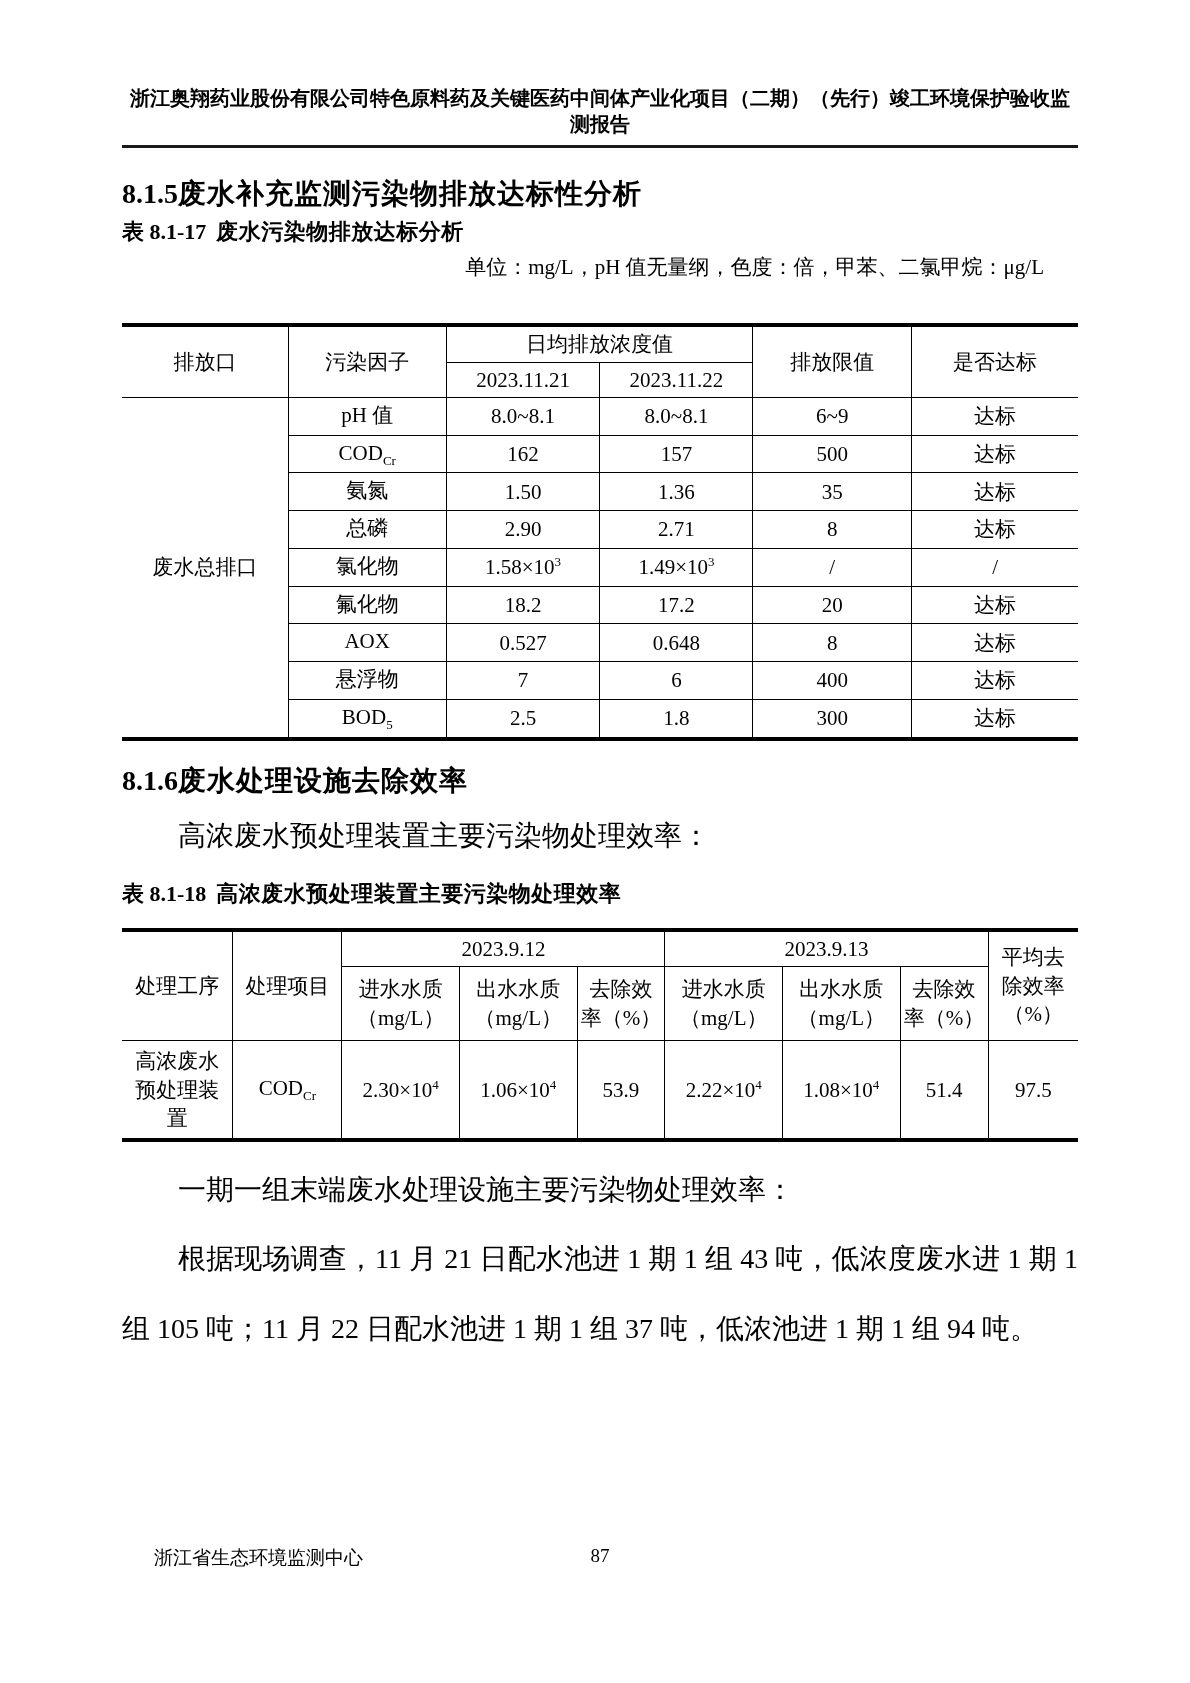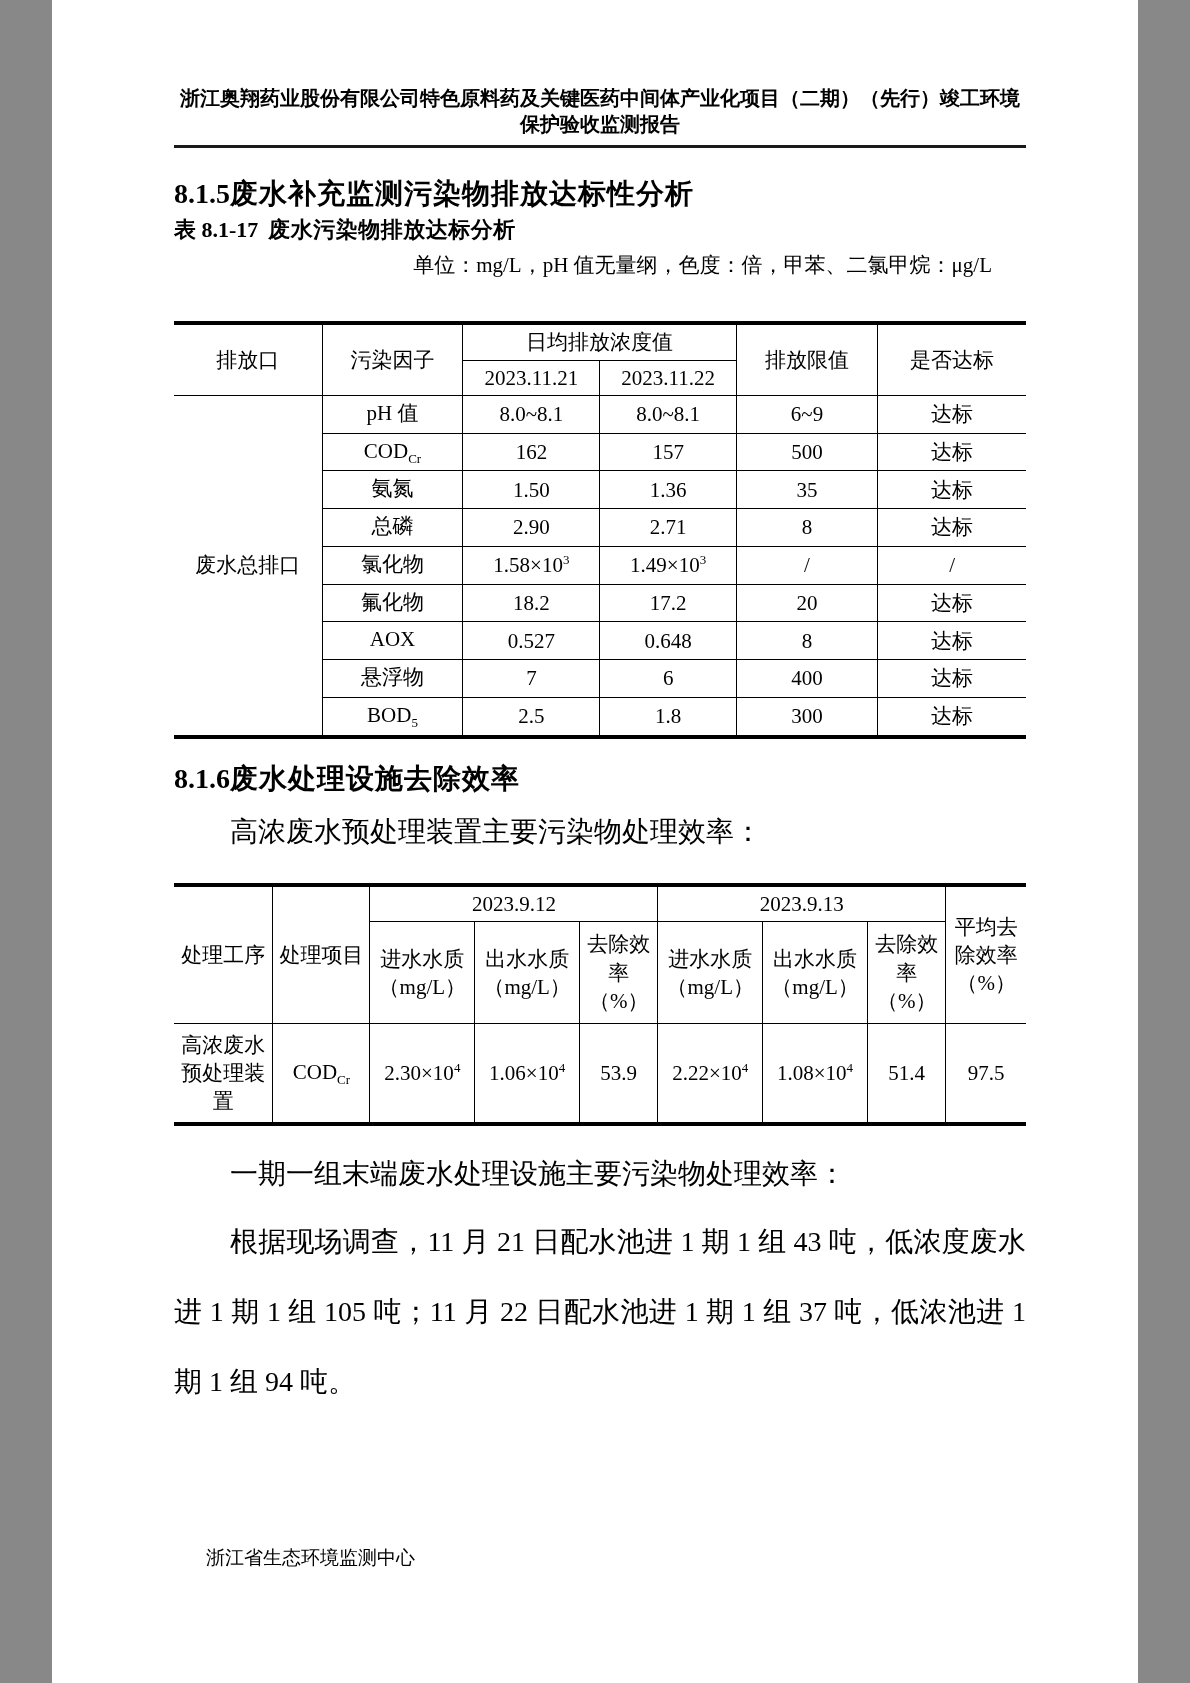--- a/index.html
+++ b/index.html
@@ -1,19 +1,19 @@
 <!DOCTYPE html>
 <html lang="zh"><head>
 <meta charset="utf-8">
 <style>
   * { margin: 0; padding: 0; box-sizing: border-box; }
   html, body { background: #888; }
   .page {
     position: relative;
-    width: 1086px;
+    width: 1190px;
     height: 1683px;
     margin: 0 auto;
     background: #ffffff;
     color: #000;
     font-family: "Liberation Serif", "DejaVu Serif", serif;
     padding: 85px 112px 0 122px;
     overflow: hidden;
   }
   
   .doc-header {
@@ -25,21 +25,21 @@
     border-bottom: 3px solid #1a1a1a;
   }
   
   h2.section {
     font-size: 28px;
     line-height: 1.4;
     font-weight: bold;
     margin-top: 26px;
   }
   h2.section .h-num { font-family: "Liberation Serif", serif; margin-right: 0; }
-  h2.section .h-title { font-family: Liberation Serif, serif; letter-spacing: 1px; }
+  h2.section .h-title { font-family: Liberation Mono, monospace; letter-spacing: 1px; }
   
   p.body-para {
     font-size: 28px;
     line-height: 2.4;
     text-align: justify;
     text-indent: 2em;
   }
   p.p-first { margin-top: 8px; }
   p.p-single { margin-top: 0; }
   p.p-last { line-height: 2.5; margin-top: 0; }
@@ -211,20 +211,23 @@
       </tr>
     </tbody>
   </table>
 
   <h2 class="section" style="margin-top:20px;">
     <span class="h-num">8.1.6</span><span class="h-title">废水处理设施去除效率</span>
   </h2>
 
   <p class="body-para p-single">高浓废水预处理装置主要污染物处理效率：</p>
 
+  <div class="table-caption cap-2">
+    <span class="cap-num">表 8.1-18</span><span class="cap-title">高浓废水预处理装置主要污染物处理效率</span>
+  </div>
 
   <table class="data-table t2">
     <colgroup>
       <col style="width:11.6%">
         <col style="width:11.4%">
         <col style="width:12.3%">
       <col style="width:12.3%">
         <col style="width:9.2%">
         <col style="width:12.3%">
       <col style="width:12.3%">
@@ -285,16 +288,17 @@
         <td>97.5</td>
       </tr>
     </tbody>
   </table>
 
   <p class="body-para p-single" style="margin-top:14px;">一期一组末端废水处理设施主要污染物处理效率：</p>
 
   <p class="body-para p-last">根据现场调查，11 月 21 日配水池进 1 期 1 组 43 吨，低浓度废水进 1 期 1 组 105 吨；11 月 22 日配水池进 1 期 1 组 37 吨，低浓池进 1 期 1 组 94 吨。</p>
 
   <div class="page-footer">
+    <span class="footer-page">87</span>
     <span class="footer-org">浙江省生态环境监测中心</span>
   </div>
 
 </div>
 
 </body></html>

